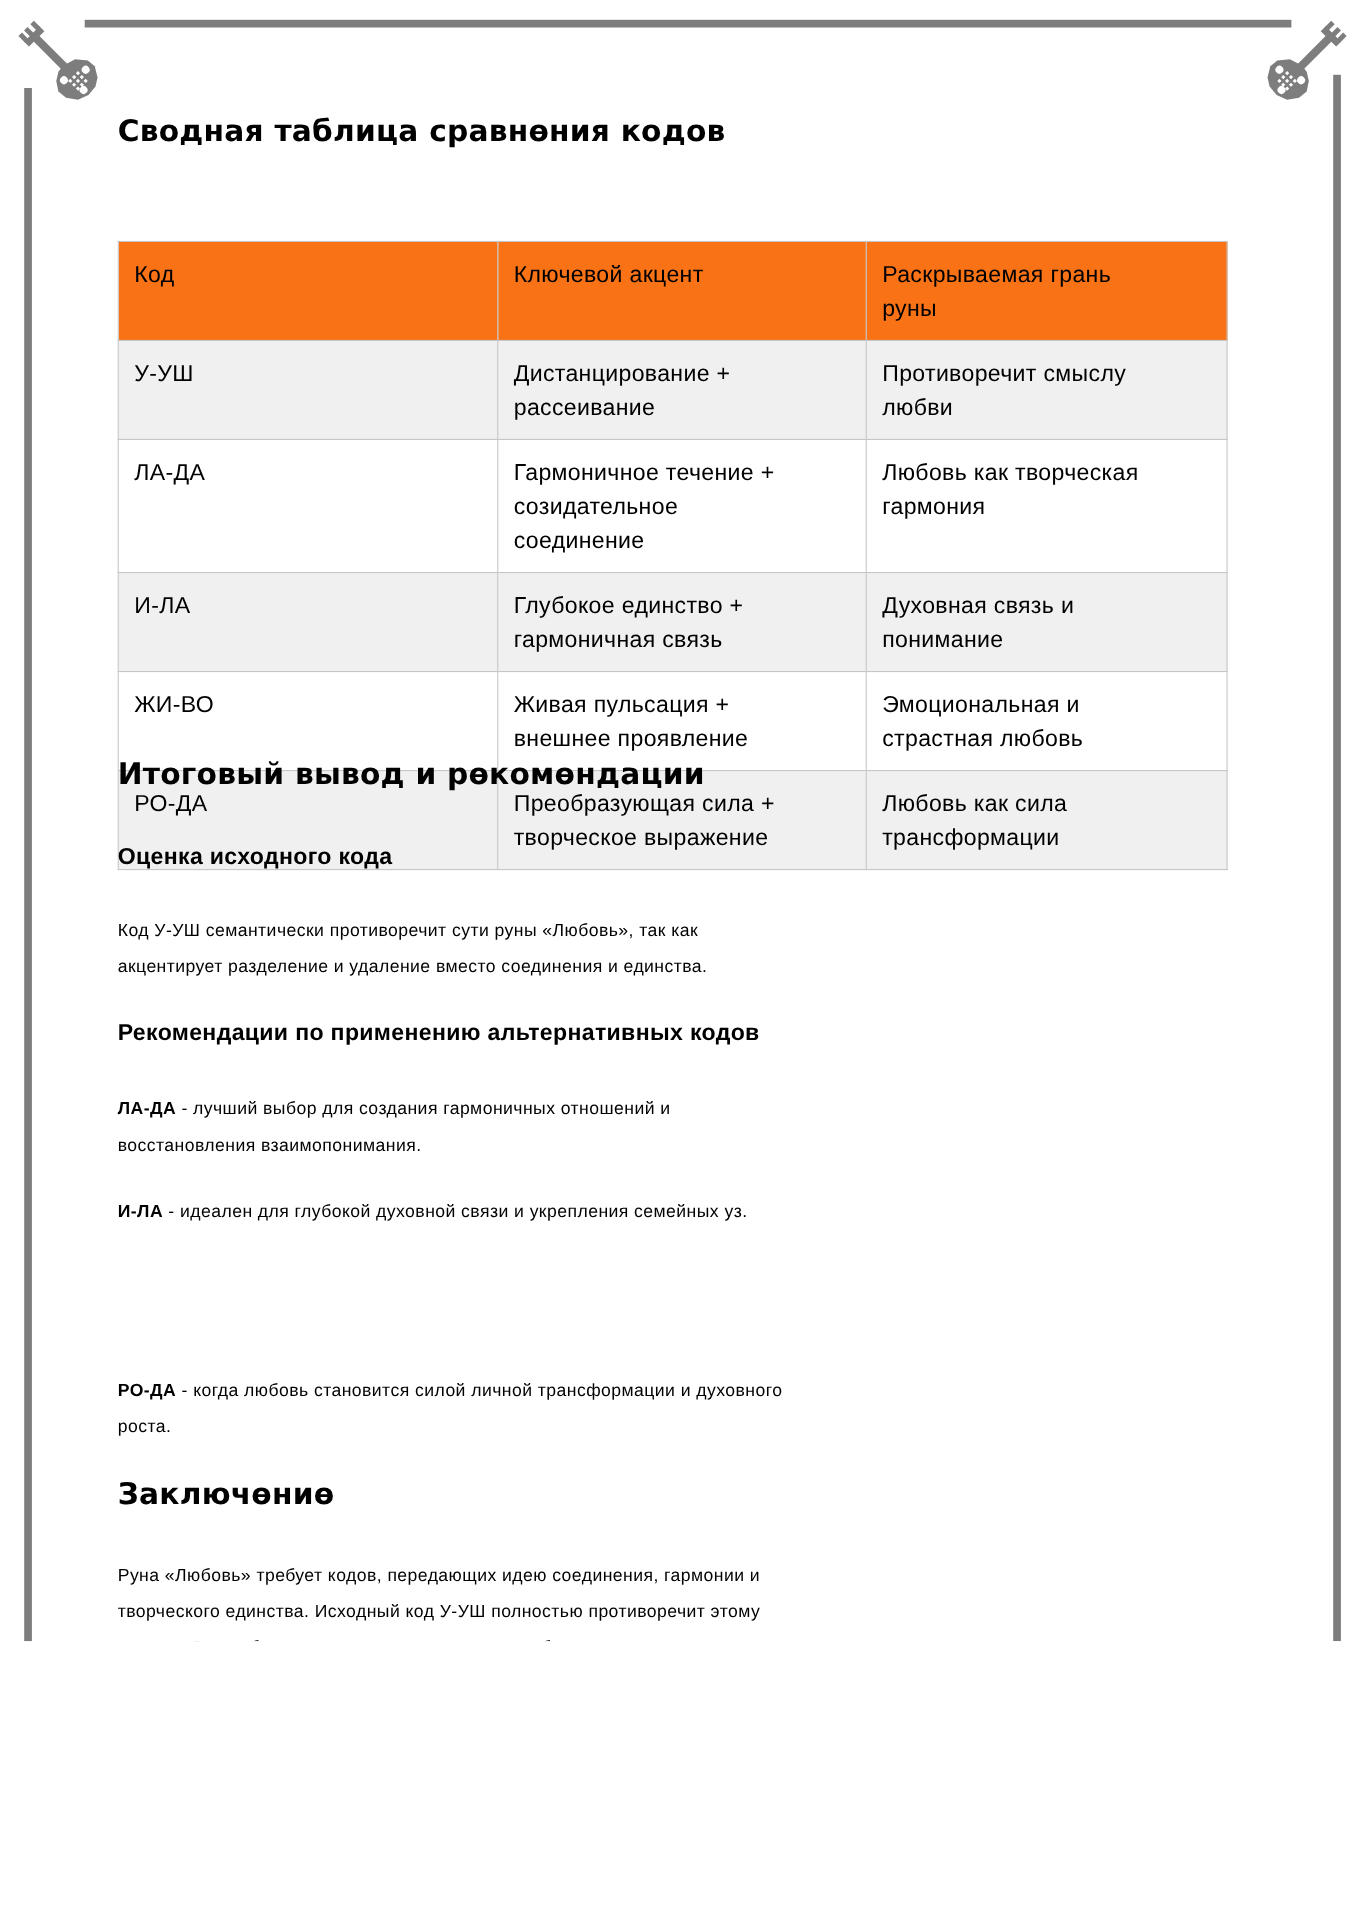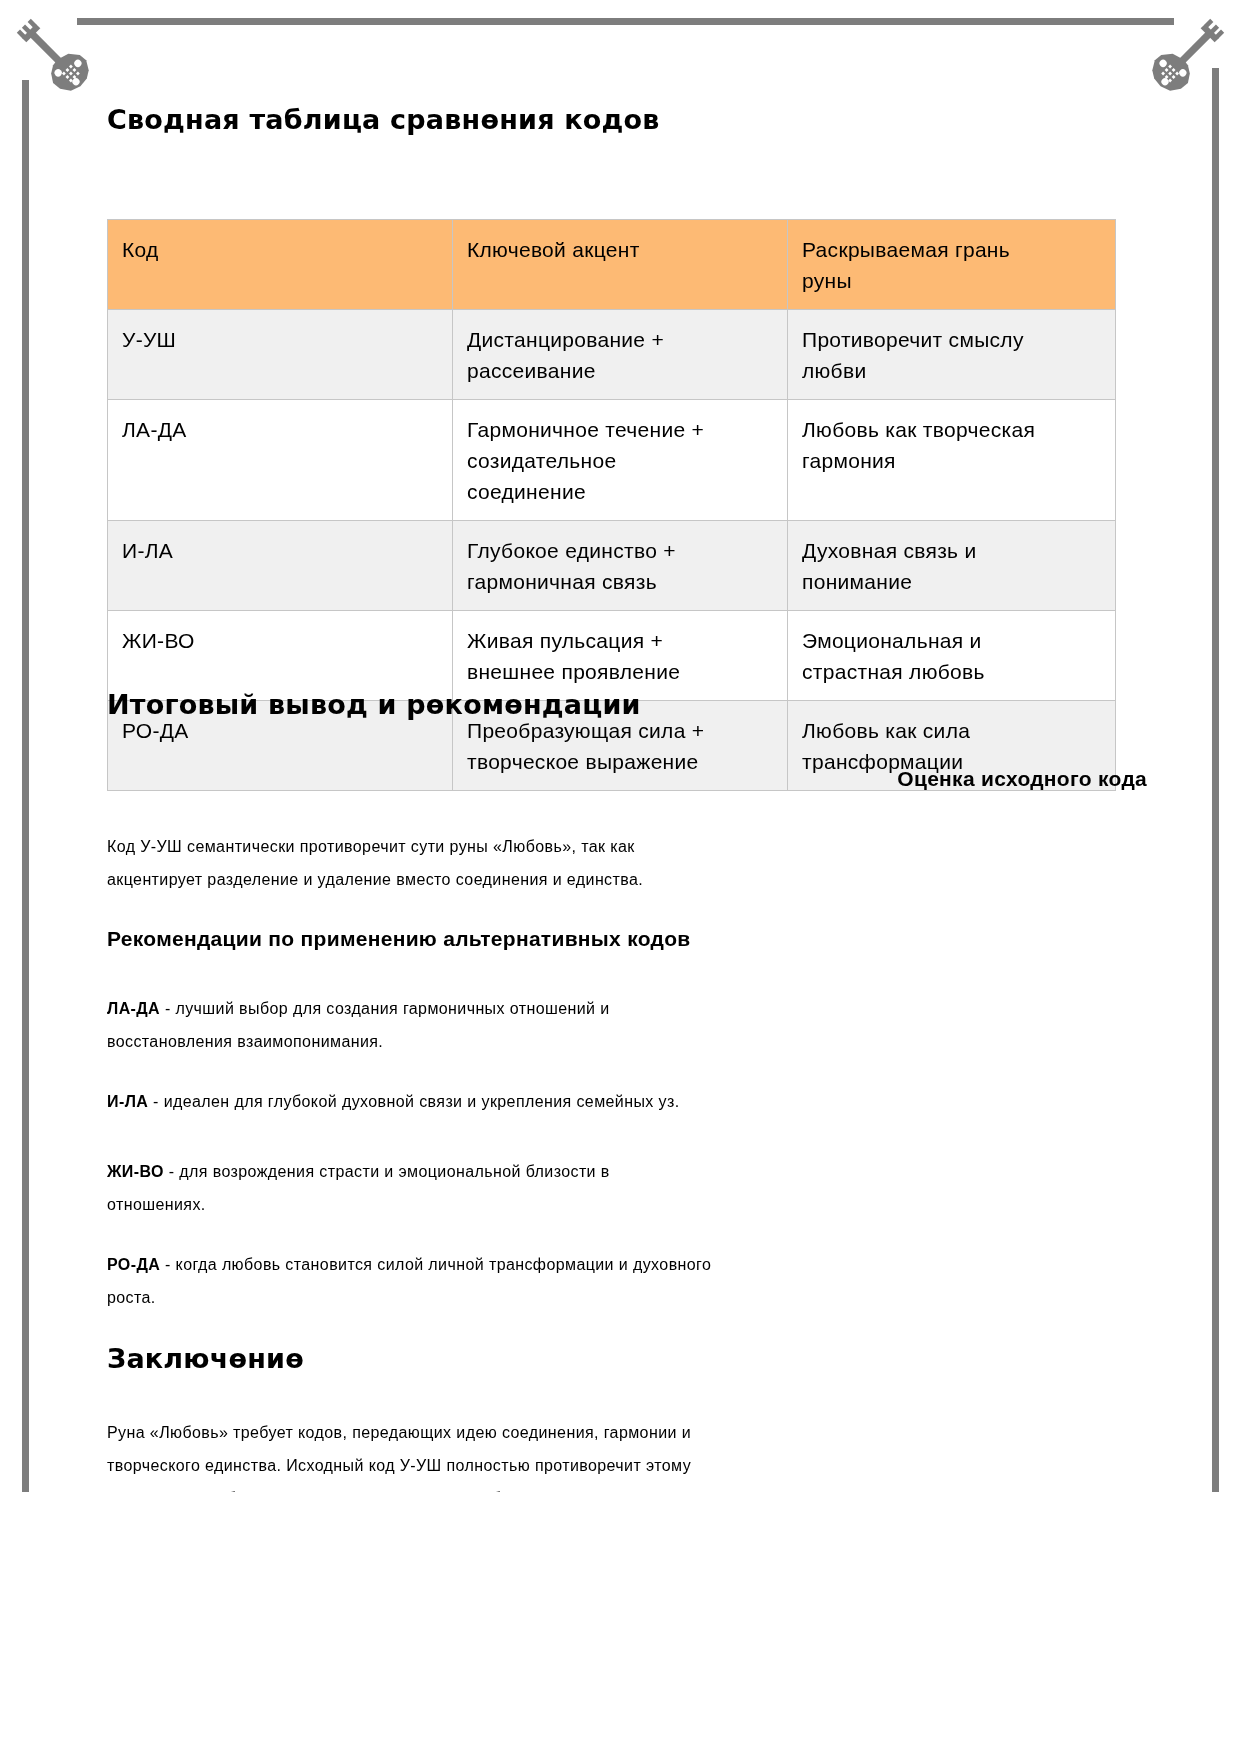--- a/index.html
+++ b/index.html
@@ -33,21 +33,21 @@
     margin:0;font-size:21px;line-height:26px;font-weight:bold;letter-spacing:0.3px;
   }
   p.doc-p{
     margin:0;font-size:16px;line-height:33px;letter-spacing:0.4px;
     white-space:pre-line;
   }
   p.doc-p .lead{font-weight:bold;}
   .pos-title{top:103px;}
   .pos-table{top:219px;}
   .pos-h2-conclusions{top:688px;}
-  .pos-h3-assessment{top:766px;text-align:right;}
+  .pos-h3-assessment{top:766px;}
   .pos-p-assessment{top:830px;}
   .pos-h3-recommend{top:926px;}
   .pos-p-lada{top:992px;}
   .pos-p-ila{top:1085px;}
   .pos-p-zhivo{top:1155px;}
   .pos-p-roda{top:1248px;}
   .pos-h2-final{top:1342px;}
   .pos-p-final{top:1416px;}
   .pos-pagenum{top:1642px;left:0;width:1241px;text-align:center;
     font-family:"Liberation Serif", serif;font-size:12px;}
@@ -57,21 +57,21 @@
     width:1008px;
     font-size:21px;line-height:31px;letter-spacing:0.3px;
   }
   table.cmp th, table.cmp td{
     border:1px solid #c6c6c6;
     padding:14px 14px 13px 14px;
     vertical-align:top;text-align:left;
     font-weight:normal;
     white-space:pre-line;
   }
-  table.cmp thead tr{background:#fdba74;}
+  table.cmp thead tr{background:#f97316;}
   table.cmp tbody tr:nth-child(odd){background:#f0f0f0;}
   table.cmp tbody tr:nth-child(even){background:#ffffff;}
   .col-code{width:345px;}
   .col-accent{width:335px;}
   .col-facet{width:328px;}
 </style>
 </head>
 <body>
 
 <div class="page">
@@ -243,22 +243,20 @@
     <p class="doc-p block pos-p-assessment">Код У-УШ семантически противоречит сути руны «Любовь», так как
 акцентирует разделение и удаление вместо соединения и единства.</p>
 
     <h3 class="doc-h3 block pos-h3-recommend">Рекомендации по применению альтернативных кодов</h3>
 
     <p class="doc-p block pos-p-lada"><span class="lead">ЛА-ДА</span><span> - лучший выбор для создания гармоничных отношений и
 восстановления взаимопонимания.</span></p>
 
     <p class="doc-p block pos-p-ila"><span class="lead">И-ЛА</span><span> - идеален для глубокой духовной связи и укрепления семейных уз.</span></p>
 
-    <p class="doc-p block pos-p-zhivo"><span class="lead">ЖИ-ВО</span><span> - для возрождения страсти и эмоциональной близости в
-отношениях.</span></p>
 
     <p class="doc-p block pos-p-roda"><span class="lead">РО-ДА</span><span> - когда любовь становится силой личной трансформации и духовного
 роста.</span></p>
 
     <h2 class="doc-h2 block pos-h2-final">Заключѳниѳ</h2>
 
     <p class="doc-p block pos-p-final">Руна «Любовь» требует кодов, передающих идею соединения, гармонии и
 творческого единства. Исходный код У-УШ полностью противоречит этому
 смыслу. Для работы с различными аспектами любви лучше использовать:
 ЛА-ДА для гармоничных отношений, И-ЛА для духовной связи, ЖИ-ВО для

